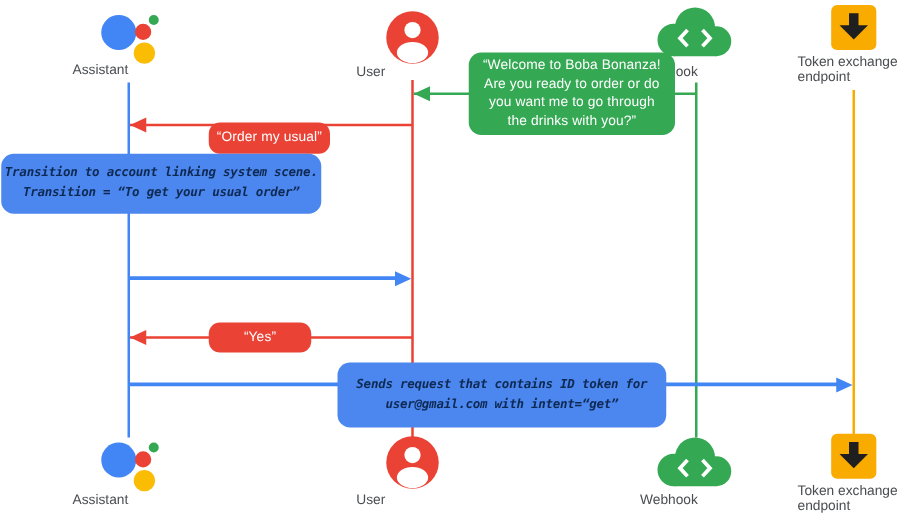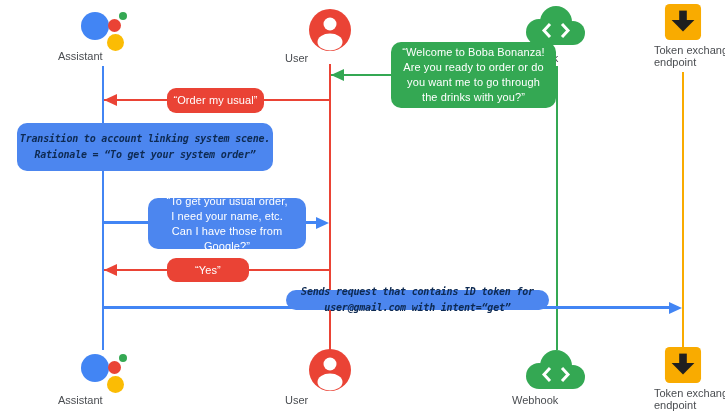--- a/index.html
+++ b/index.html
@@ -1,19 +1,19 @@
 <!DOCTYPE html>
 <html><head>
 <meta charset="utf-8">
 <style>
   * { margin:0; padding:0; box-sizing:border-box; }
   body { background:#fff; font-family:"Liberation Sans", sans-serif; }
   .canvas { position:relative; width:725px; height:413px; background:#ffffff; overflow:hidden; }
 
-  .pre { white-space:pre-line;margin-left:16px; }
+  .pre { white-space:pre-line; }
 
   
   .lifeline { position:absolute; width:2px; }
   .ll-assistant { left:102px; top:66px;  height:284px; background:#4285F4; }
   .ll-user      { left:329px; top:64px;  height:286px; background:#EA4335; }
   .ll-webhook   { left:556px; top:66px;  height:284px; background:#34A853; }
   .ll-token     { left:682px; top:72px;  height:278px; background:#F9AB00; }
 
   
   .hline { position:absolute; }
@@ -107,44 +107,41 @@
   </div>
   <div class="chip chip-green sans-msg pre" style="left:375px; top:42px; width:165px; height:66px;">“Welcome to Boba Bonanza!
 Are you ready to order or do
 you want me to go through
 the drinks with you?”</div>
 
   <div>
     <div class="hline h2 red" style="left:104px; top:99px; width:226px;"></div>
     <div class="head head-left red-b" style="left:104px; top:94px;"></div>
   </div>
-  <div class="chip chip-red sans-msg" style="left:167px; top:88px; width:97px; height:25px;">“Order my usual”</div>
+  <div class="chip chip-red sans-msg" style="left:167px; top:98px; width:97px; height:25px;">“Order my usual”</div>
 
   <div class="chip chip-blue mono-msg pre" style="left:1px; top:123px; width:256px; height:48px;">Transition to account linking system scene.
-Rationale = “To get your system order”</div>
+Transition = “To get your usual order”</div>
 
   <div>
     <div class="hline h3 blue" style="left:104px; top:221px; width:215px;"></div>
     <div class="head head-right blue-b" style="left:316px; top:217px;"></div>
   </div>
-  <div class="chip chip-blue sans-msg pre" style="left:132px; top:198px; width:158px; height:51px;">“To get your usual order,
-I need your name, etc.
-Can I have those from Google?”</div>
 
   <div>
     <div class="hline h2 red" style="left:104px; top:269px; width:226px;"></div>
     <div class="head head-left red-b" style="left:104px; top:264px;"></div>
   </div>
   <div class="chip chip-red sans-msg" style="left:167px; top:258px; width:82px; height:24px;">“Yes”</div>
 
   <div>
     <div class="hline h3 blue" style="left:104px; top:306px; width:566px;"></div>
     <div class="head head-right blue-b" style="left:669px; top:302px;"></div>
   </div>
-  <div class="chip chip-blue mono-msg pre" style="left:270px; top:290px; width:263px; height:20px;">Sends request that contains ID token for
+  <div class="chip chip-blue mono-msg pre" style="left:270px; top:290px; width:263px; height:52px;">Sends request that contains ID token for
 user@gmail.com with intent=“get”</div>
 
   <div class="assistant-icon" style="left:81px; top:348px;">
     <div class="c a-blue"></div>
     <div class="c a-red"></div>
     <div class="c a-green"></div>
     <div class="c a-yellow"></div>
   </div>
   <div class="actor-label" style="left:58px; top:394px;">Assistant</div>
 

